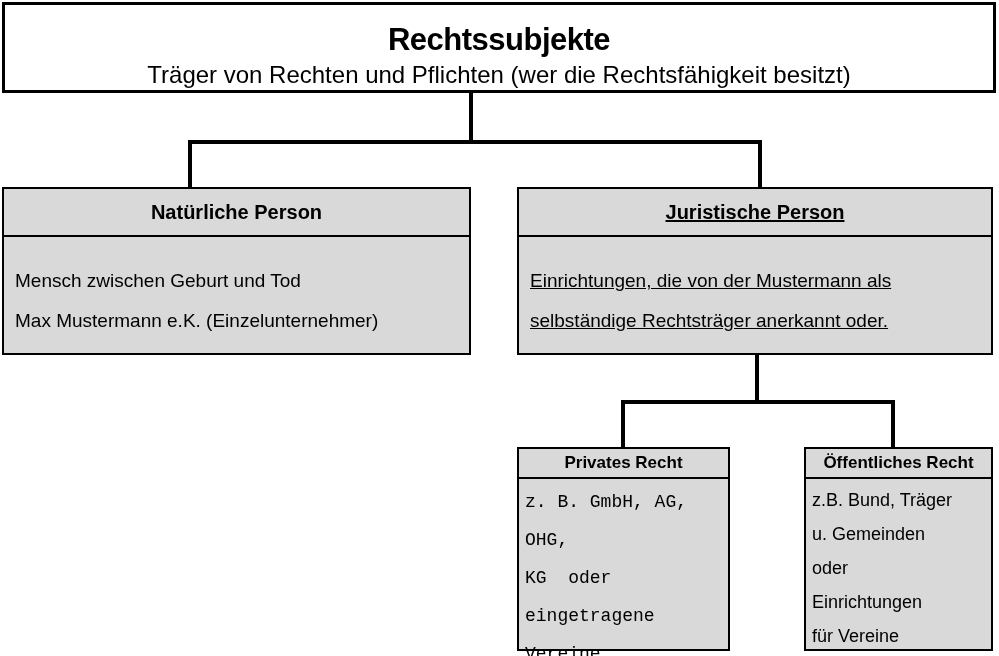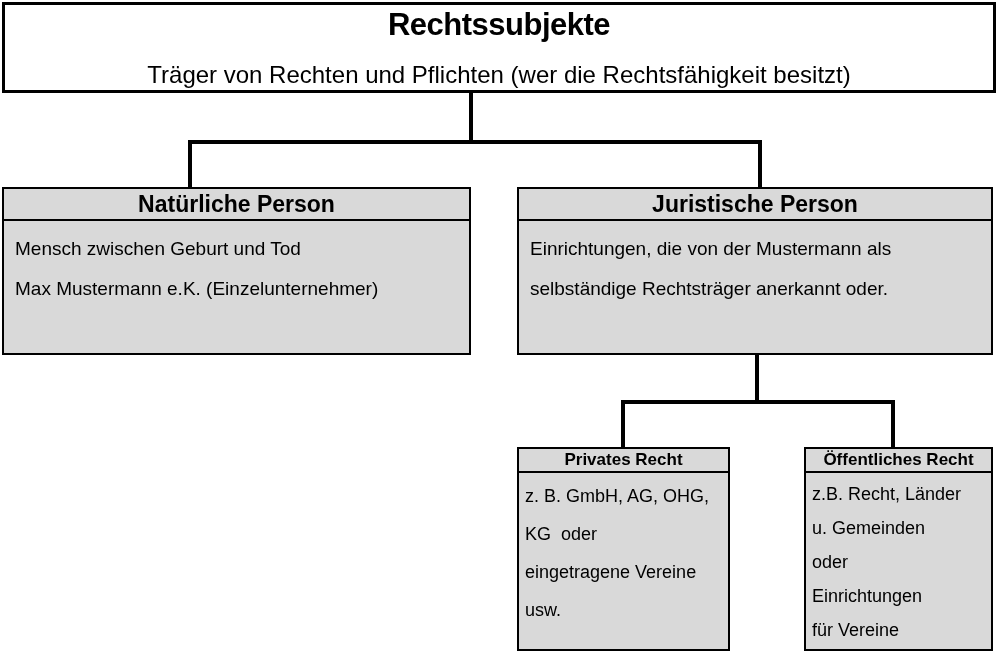--- a/index.html
+++ b/index.html
@@ -23,21 +23,21 @@
     background: #d9d9d9;
   }
   .rootbox {
     left: 2px; top: 2px;
     width: 994px; height: 91px;
     border-width: 3px;
     background: #ffffff;
     display: flex;
     flex-direction: column;
     align-items: center;
-    justify-content: space-between;
+    justify-content: flex-end;
     text-align: center;
   }
   .rootbox .title {
     font-size: 31px;
     font-weight: bold;
     line-height: 40px;
     letter-spacing: -0.5px;
   }
   .rootbox .subtitle {
     font-size: 24px;
@@ -46,40 +46,40 @@
   .node-header {
     box-sizing: border-box;
     border-bottom: 2px solid #000000;
     display: flex;
     align-items: center;
     justify-content: center;
     font-weight: bold;
     text-align: center;
   }
   .main-box { top: 187px; height: 168px; }
-  .main-box .node-header { height: 32px; font-size: 23px; }
+  .main-box .node-header { height: 48px; font-size: 20px; }
   .main-box .node-body {
-    padding: 8px 8px 0 11px;
+    padding: 24px 8px 0 11px;
     font-size: 19px;
   }
   .main-box .node-body .line {
     line-height: 40px;
     white-space: pre-wrap;
   }
   .sub-box { top: 447px; height: 204px; }
-  .sub-box .node-header { height: 24px; font-size: 17px; }
+  .sub-box .node-header { height: 30px; font-size: 17px; }
   .sub-box .node-body {
     padding: 4px 4px 0 6px;
     font-size: 18px;
   }
   .sub-box .node-body .line { white-space: pre-wrap; }
   .natural-box  { left: 2px;   width: 469px; }
-  .legal-box    { left: 517px; width: 476px; }
+  .legal-box    { left: 517px; width: 476px; text-decoration: underline; }
   .private-box  { left: 517px; width: 213px; }
-  .private-box .node-body .line { line-height: 38px; }
+  .private-box .node-body .line { line-height: 38px; font-family: Liberation Mono, monospace; }
   .public-box   { left: 804px; width: 189px; }
   .public-box .node-body .line { line-height: 34px; }
   .connector {
     position: absolute;
     background: #000000;
   }
   .c-stem1  { left: 469px; top: 93px;  width: 4px;   height: 51px; }
   .c-h1     { left: 188px; top: 140px; width: 574px; height: 4px;  }
   .c-drop1l { left: 188px; top: 140px; width: 4px;   height: 47px; }
   .c-drop1r { left: 758px; top: 140px; width: 4px;   height: 47px; }
@@ -130,21 +130,21 @@
       <div class="line">z. B. GmbH, AG, OHG,</div>
       <div class="line">KG  oder</div>
       <div class="line">eingetragene Vereine</div>
       <div class="line">usw.</div>
     </div>
   </div>
 
   <div class="box sub-box public-box">
     <div class="node-header">Öffentliches Recht</div>
     <div class="node-body">
-      <div class="line">z.B. Recht, Länder</div>
+      <div class="line">z.B. Bund, Träger</div>
       <div class="line">u. Gemeinden</div>
       <div class="line">oder</div>
       <div class="line">Einrichtungen</div>
       <div class="line">für Vereine</div>
     </div>
   </div>
 
 </div>
 
 </body></html>

